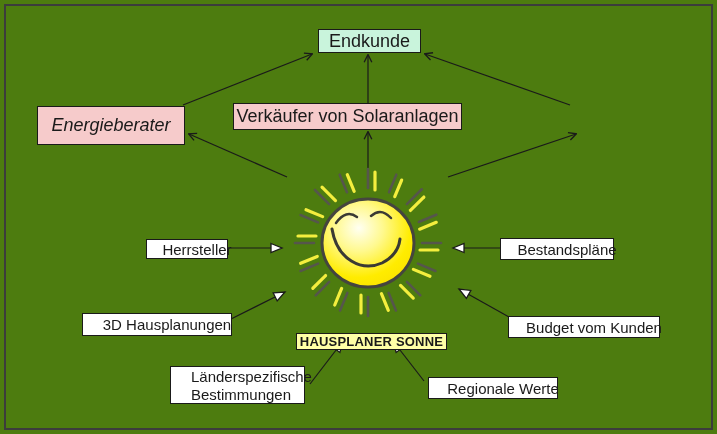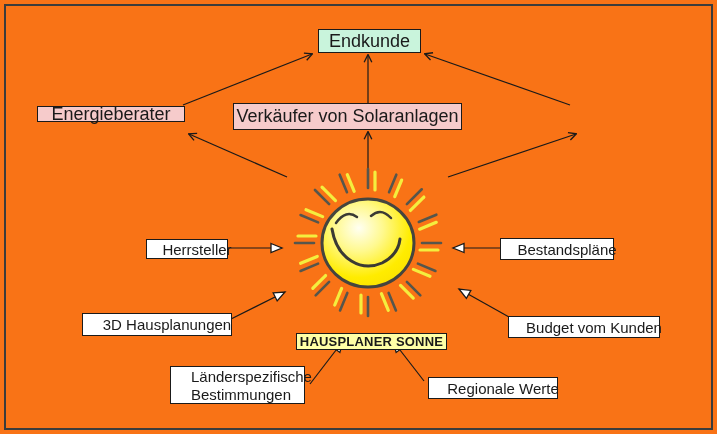--- a/index.html
+++ b/index.html
@@ -1,17 +1,17 @@
 <!DOCTYPE html>
 <html><head>
 <meta charset="utf-8">
 <style>
   html,body{margin:0;padding:0;background:#fff;}
   .stage{
-    position:relative;width:717px;height:434px;background:#f97316;
+    position:relative;width:717px;height:434px;background:#4d7c0f;
     font-family:"Liberation Sans",sans-serif;overflow:hidden;
   }
   .frame{
     position:absolute;left:4px;top:4px;right:4px;bottom:4px;
     border:2px solid #3c3c3c;pointer-events:none;
   }
   svg.links{position:absolute;left:0;top:0;width:717px;height:434px;}
   .box{
     position:absolute;box-sizing:border-box;border:1px solid #1a1a1a;
     display:flex;align-items:center;justify-content:center;
@@ -23,21 +23,21 @@
   .sunlabel{
     background:#ffffa6;font-size:13px;font-weight:bold;
     letter-spacing:0.2px;
   }
   .wrap2{
     white-space:normal;justify-content:flex-start;align-items:flex-start;
     padding:1px 20px;line-height:18px;font-size:15px;
   }
   
   .n-endkunde      {left:318px;top:29px; width:103px;height:24px;}
-  .n-energieberater{left:37px; top:106px;width:148px;height:16px;}
+  .n-energieberater{left:37px; top:106px;width:148px;height:39px;font-style:italic;}
   .n-verkaeufer    {left:233px;top:103px;width:229px;height:27px;}
   .n-architekt     {left:577px;top:104px;width:91px; height:27px;}
   .n-herrsteller   {left:146px;top:239px;width:82px; height:20px;}
   .n-bestands      {left:500px;top:238px;width:114px;height:22px;}
   .n-hausplan      {left:82px; top:313px;width:150px;height:23px;}
   .n-budget        {left:508px;top:316px;width:152px;height:22px;}
   .n-laender       {left:170px;top:366px;width:135px;height:38px;}
   .n-regionale     {left:428px;top:377px;width:130px;height:22px;}
   .n-sunlabel      {left:296px;top:333px;width:151px;height:17px;}
 </style>

